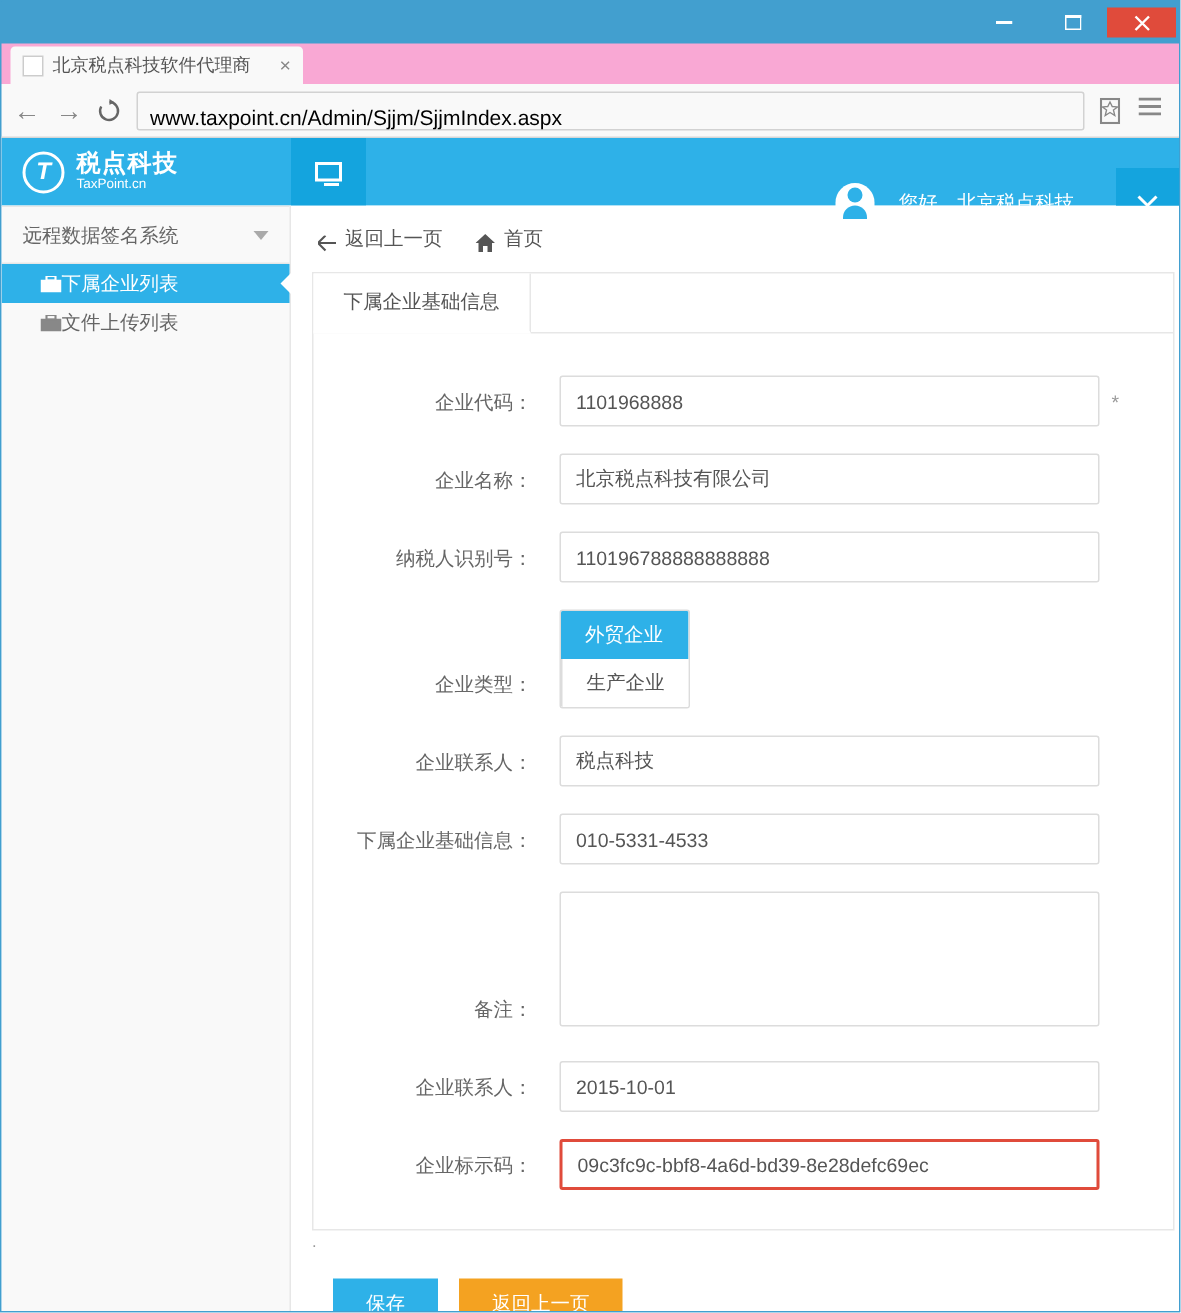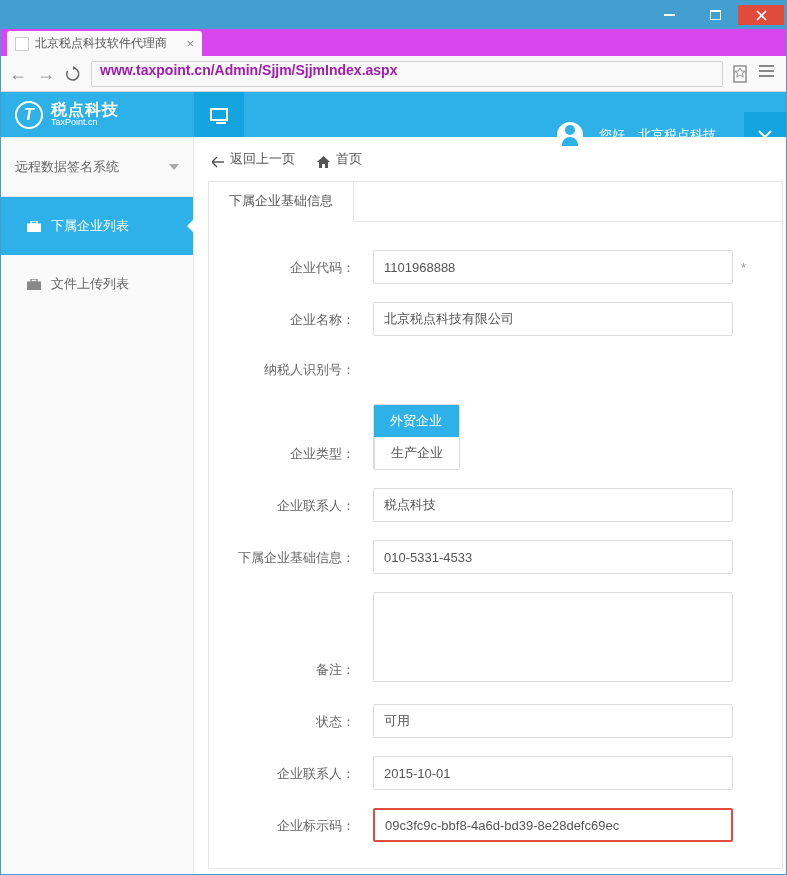--- a/index.html
+++ b/index.html
@@ -3,28 +3,28 @@
 <meta charset="utf-8">
 <style>
 * { box-sizing: border-box; margin: 0; padding: 0; font-family: "Microsoft YaHei", Arial, sans-serif; }
 body { background: #fff; }
 
 
 .window { width: 787px; height: 875px; border: 1px solid #429fcf; background: #429fcf; display: flex; flex-direction: column; }
 .titlebar { height: 28px; background: #429fcf; display: flex; align-items: center; justify-content: flex-end; padding-right: 0; }
 .win-btn { width: 46px; height: 20px; display: flex; align-items: center; justify-content: center; color: #fff; font-size: 14px; }
 .win-btn.close { background: #e04b3b; height: 20px; width: 46px; margin-right: 2px; }
-.tab-strip { height: 27px; background: #d946ef; display: flex; align-items: flex-end; padding-left: 6px; }
+.tab-strip { height: 27px; background: #f9a8d4; display: flex; align-items: flex-end; padding-left: 6px; }
 .browser-tab { background: #f9f9f9; height: 25px; min-width: 195px; border-radius: 3px 3px 0 0; display: flex; align-items: center; padding: 0 8px; font-size: 12px; color: #555; position: relative; }
 .browser-tab .fav { width: 14px; height: 14px; background: #fff; border: 1px solid #ccc; margin-right: 6px; }
 .browser-tab .closex { margin-left: auto; color: #888; font-size: 13px; }
 .addr-row { height: 36px; background: #f9f9f9; display: flex; align-items: center; padding: 0 8px; gap: 10px; border-bottom: 1px solid #d7d7d7; }
 .nav-arrow { color: #888; font-size: 18px; line-height: 1; }
 .nav-reload { color: #666; font-size: 15px; }
-.addr-input { flex: 1; height: 26px; border: 1px solid #d2d2d2; border-radius: 2px; padding: 0 8px; font-size: 14px; color: #a21caf; display: flex; align-items: flex-start; font-weight: bold; }
+.addr-input { flex: 1; height: 26px; border: 1px solid #d2d2d2; border-radius: 2px; padding: 0 8px; font-size: 14px; color: #000000; display: flex; align-items: flex-end; }
 .addr-end { display: flex; gap: 12px; color: #888; font-size: 15px; padding-right: 4px; }
 
 
 .app { flex: 1; background: #fff; display: flex; flex-direction: column; overflow: hidden; }
 .app-header { height: 45px; background: #2eb1e8; display: flex; align-items: center; color: #fff; }
 .logo-box { width: 193px; height: 45px; display: flex; align-items: center; padding-left: 14px; gap: 8px; }
 .logo-circle { width: 28px; height: 28px; border: 2px solid #fff; border-radius: 50%; display: flex; align-items: center; justify-content: center; font-weight: bold; font-size: 16px; font-style: italic; }
 .logo-text { display: flex; flex-direction: column; line-height: 1.1; }
 .logo-main { font-size: 16px; font-weight: bold; letter-spacing: 1px; }
 .logo-sub { font-size: 9px; }
@@ -33,22 +33,22 @@
 .monitor-icon::after { content: ""; position: absolute; bottom: -5px; left: 4px; width: 10px; height: 2px; background: #fff; }
 .header-right { margin-left: auto; display: flex; align-items: center; gap: 16px; padding-right: 0; font-size: 13px; margin-top: 40px; }
 .user-icon { width: 26px; height: 26px; background: #fff; border-radius: 50% 50% 5px 5px; position: relative; }
 .user-icon::before { content: ""; position: absolute; top: 3px; left: 8px; width: 10px; height: 10px; background: #2eb1e8; border-radius: 50%; }
 .user-icon::after { content: ""; position: absolute; bottom: 2px; left: 5px; width: 16px; height: 9px; background: #2eb1e8; border-radius: 8px 8px 0 0; }
 .chev-box { width: 42px; height: 45px; background: #14a4de; display: flex; align-items: center; justify-content: center; margin-left: 12px; }
 .chev-down { width: 14px; height: 9px; }
 
 .app-body { flex: 1; display: flex; overflow: hidden; }
 .sidebar { width: 193px; background: #f9f9f9; border-right: 1px solid #e7e7e7; }
-.side-group { height: 60px; display: flex; align-items: center; padding: 0 14px; font-size: 13px; color: #666; border-top: 1px solid #e7e7e7; border-bottom: 1px solid #e7e7e7; justify-content: space-between; }
-.side-item { height: 58px; display: flex; align-items: center; padding: 0 14px 0 26px; font-size: 13px; color: #666; gap: 10px; position: relative; }
+.side-group { height: 39px; display: flex; align-items: center; padding: 0 14px; font-size: 13px; color: #666; border-top: 1px solid #e7e7e7; border-bottom: 1px solid #e7e7e7; justify-content: space-between; }
+.side-item { height: 26px; display: flex; align-items: center; padding: 0 14px 0 26px; font-size: 13px; color: #666; gap: 0; position: relative; }
 .side-item.active { background: #2eb1e8; color: #fff; }
 .side-item.active::after { content: ""; position: absolute; right: -1px; top: 50%; margin-top: -7px; border: 7px solid transparent; border-right-color: #fff; }
 .side-icon { width: 14px; height: 11px; }
 
 .main { flex: 1; background: #fff; display: flex; flex-direction: column; overflow: hidden; }
 .breadcrumb { height: 44px; display: flex; align-items: center; gap: 22px; padding-left: 18px; font-size: 13px; color: #555; border-bottom: 0; }
 .bc-item { display: flex; align-items: flex-end; gap: 6px; cursor: pointer; }
 
 .panel-wrap { flex: 1; padding: 0 3px 14px 14px; overflow: auto; }
 .panel { border: 1px solid #e7e7e7; background: #fff; }
@@ -213,20 +213,21 @@
                 <div class="after">*</div>
               </div>
 
               <div class="row">
                 <div class="label">企业名称：</div>
                 <div class="control"><input class="input" value="北京税点科技有限公司" style=""></div>
               </div>
 
               <div class="row">
                 <div class="label">纳税人识别号：</div>
+                <div class="control"><input class="input" value="110196788888888888" style=""></div>
               </div>
 
               <div class="row">
                 <div class="label">企业类型：</div>
                 <div class="control">
                   <div class="btn-group">
                     <div class="opt active">
                         <span>外贸企业</span>
                       </div>
                     <div class="opt">
@@ -244,24 +245,20 @@
               <div class="row">
                 <div class="label">下属企业基础信息：</div>
                 <div class="control"><input class="input" value="010-5331-4533" style=""></div>
               </div>
 
               <div class="row">
                 <div class="label">备注：</div>
                 <div class="control"><textarea class="textarea" style=""></textarea></div>
               </div>
 
-              <div class="row">
-                <div class="label">状态：</div>
-                <div class="control"><input class="input" value="可用" style=""></div>
-              </div>
 
               <div class="row">
                 <div class="label">企业联系人：</div>
                 <div class="control"><input class="input" value="2015-10-01" style=""></div>
               </div>
 
               <div class="row highlight">
                 <div class="label">企业标示码：</div>
                 <div class="control"><input class="input" value="09c3fc9c-bbf8-4a6d-bd39-8e28defc69ec" style=""></div>
               </div>

